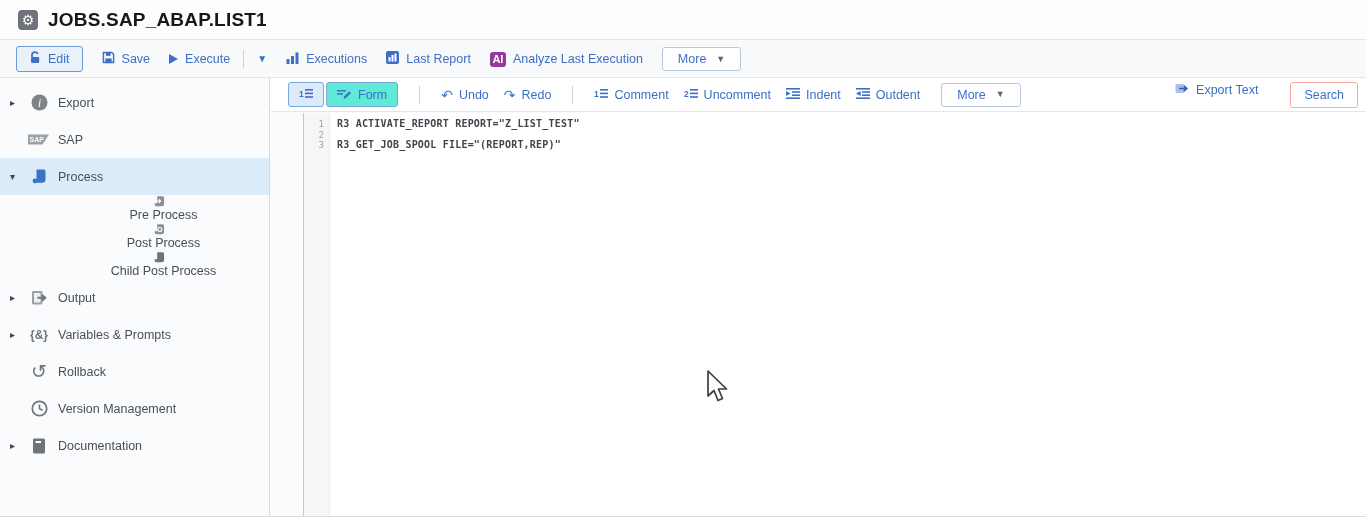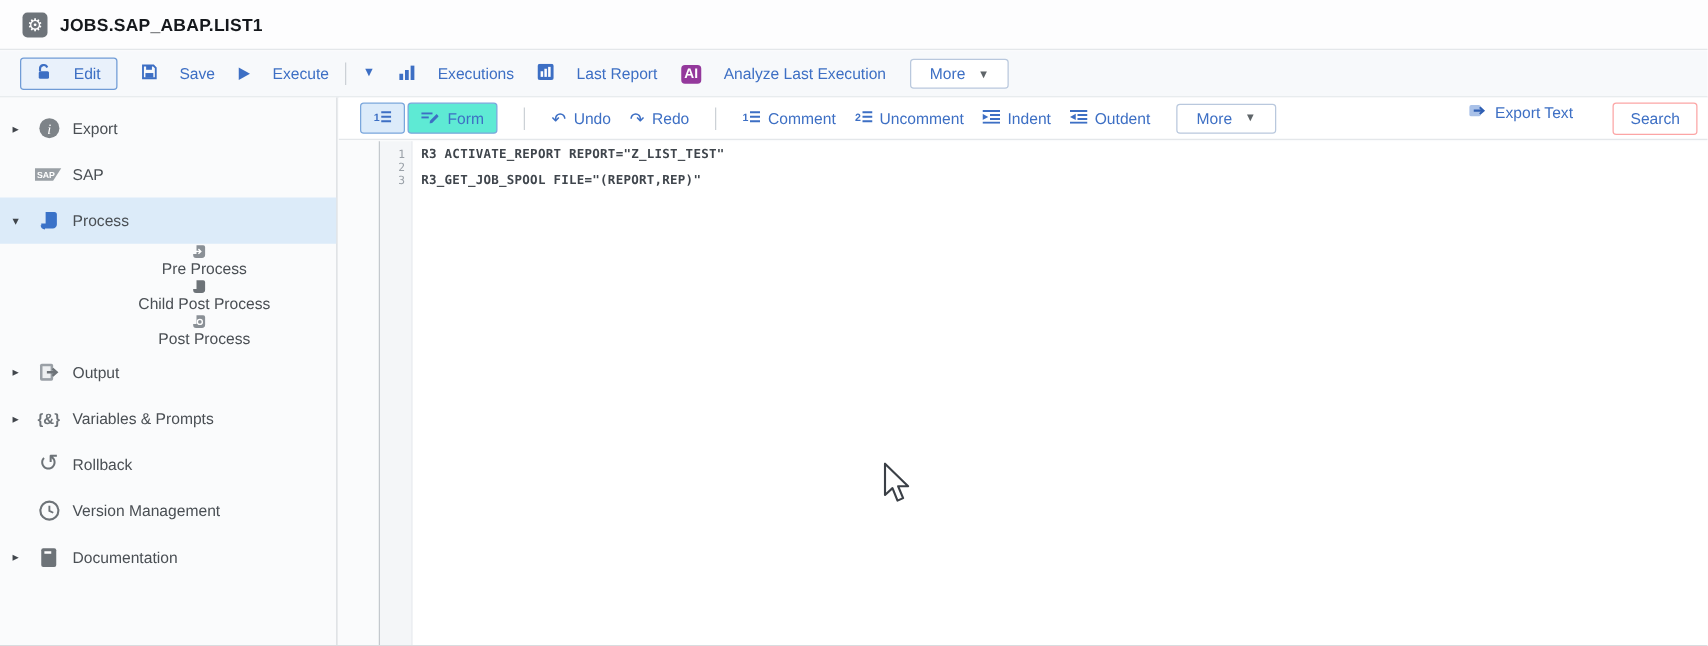--- a/index.html
+++ b/index.html
@@ -14,30 +14,30 @@
   
   .header {
     position:absolute; top:0; left:0; right:0; height:40px;
     background:#fdfdfe; border-bottom:1px solid #e4e7ea;
     display:flex; align-items:center; padding-left:18px;
   }
   .app-icon{
     width:20px; height:20px; border-radius:4px; background:#6e747a;
     color:#fff; font-size:14px; line-height:20px; text-align:center; flex:0 0 auto;
   }
-  .page-title{ margin-left:10px; font-size:14px; font-weight:bold; color:#15181c; letter-spacing:.2px;}
+  .page-title{ margin-left:10px; font-size:19px; font-weight:bold; color:#15181c; letter-spacing:.2px;}
 
   
   .toolbar{
     position:absolute; top:41px; left:0; right:0; height:37px;
     background:#f7f9fb; border-bottom:1px solid #e4e7ea;
     display:flex; align-items:center; padding-left:16px; gap:19px;
     font-size:12.5px;
   }
-  .tbtn{ display:flex; align-items:center; gap:18px; color:#3d6fc4; cursor:pointer; white-space:nowrap;}
+  .tbtn{ display:flex; align-items:center; gap:7px; color:#3d6fc4; cursor:pointer; white-space:nowrap;}
   .tbtn.boxed{ border:1px solid #6f9bd6; background:#e9f1fb; border-radius:3px; padding:4px 12px;}
   .morebtn{ border:1px solid #b9c8dd; background:#fff; border-radius:3px; padding:4px 15px;
     display:flex; align-items:center; gap:10px; color:#3d6fc4; cursor:pointer;}
   .caret{ color:#5f6569; font-size:9px; line-height:1;}
   .caret.blue{ color:#3d6fc4; font-size:10px;}
   .vsep{ width:1px; height:18px; background:#ccd1d6; margin:0 -6px;}
   .play{ width:0; height:0; border-left:9px solid #3d6fc4; border-top:5.5px solid transparent; border-bottom:5.5px solid transparent;}
   .ai-badge{ width:16px; height:15px; border-radius:3px; background:#94399c; color:#fff;
     font-size:11px; font-weight:bold; text-align:center; line-height:15px;}
 
@@ -203,34 +203,34 @@
           <path d="M5.5 1.5 H12.5 A2 2 0 0 1 14.5 3.5 V11.5 A3.3 3.3 0 0 1 11.2 14.8 H5 A3 3 0 0 1 2 11.8 V10.8 H5.5 Z" fill="#8a9096"></path>
           <path d="M4.5 8 H9.5 M7.5 5.5 L10 8 L7.5 10.5" stroke="#fff" stroke-width="1.5" fill="none"></path>
         </svg>
     </span>
     <span class="slabel">Pre Process</span>
   </div>
 
   <div class="srow sub">
     <span class="sic">
       <svg width="13" height="13" viewBox="0 0 17 17">
-          <path d="M5.5 1.5 H12.5 A2 2 0 0 1 14.5 3.5 V11.5 A3.3 3.3 0 0 1 11.2 14.8 H5 A3 3 0 0 1 2 11.8 V10.8 H5.5 Z" fill="#6d7378"></path>
-        </svg>
-    </span>
-    <span class="slabel">Child Post Process</span>
-  </div>
-
-  <div class="srow sub">
-    <span class="sic">
-      <svg width="13" height="13" viewBox="0 0 17 17">
           <path d="M5.5 1.5 H12.5 A2 2 0 0 1 14.5 3.5 V11.5 A3.3 3.3 0 0 1 11.2 14.8 H5 A3 3 0 0 1 2 11.8 V10.8 H5.5 Z" fill="#8a9096"></path>
           <circle cx="9" cy="8.5" r="2.6" fill="none" stroke="#fff" stroke-width="1.4"></circle>
         </svg>
     </span>
     <span class="slabel">Post Process</span>
+  </div>
+
+  <div class="srow sub">
+    <span class="sic">
+      <svg width="13" height="13" viewBox="0 0 17 17">
+          <path d="M5.5 1.5 H12.5 A2 2 0 0 1 14.5 3.5 V11.5 A3.3 3.3 0 0 1 11.2 14.8 H5 A3 3 0 0 1 2 11.8 V10.8 H5.5 Z" fill="#6d7378"></path>
+        </svg>
+    </span>
+    <span class="slabel">Child Post Process</span>
   </div>
 
 
   <div class="srow">
     <span class="tw">▸</span>
     <span class="sic">
       <svg width="17" height="16" viewBox="0 0 17 16">
           <rect x="1" y="1" width="10.5" height="13.5" rx="1.4" fill="#9aa0a6"></rect>
           <rect x="3" y="3" width="6.5" height="9.5" fill="#eef0f2"></rect>
           <path d="M6.5 7.8 H13.8 M11 4.9 L14.3 7.8 L11 10.7" stroke="#6d7378" stroke-width="1.9" fill="none"></path>

